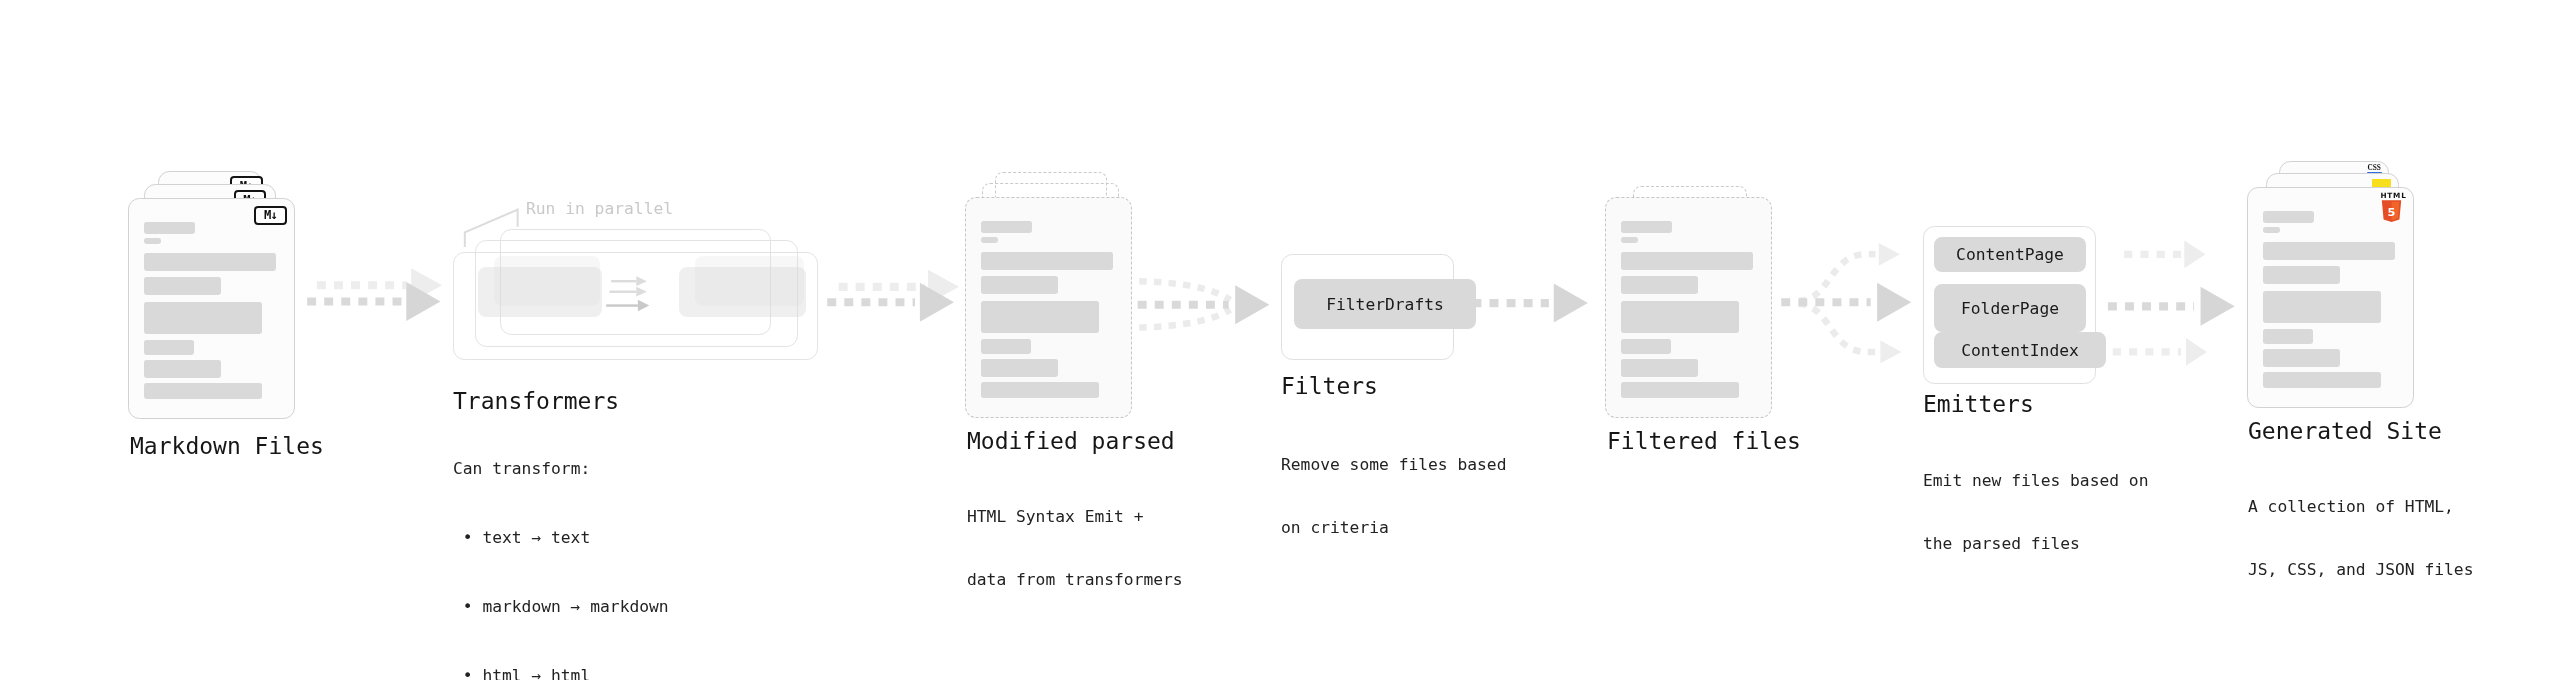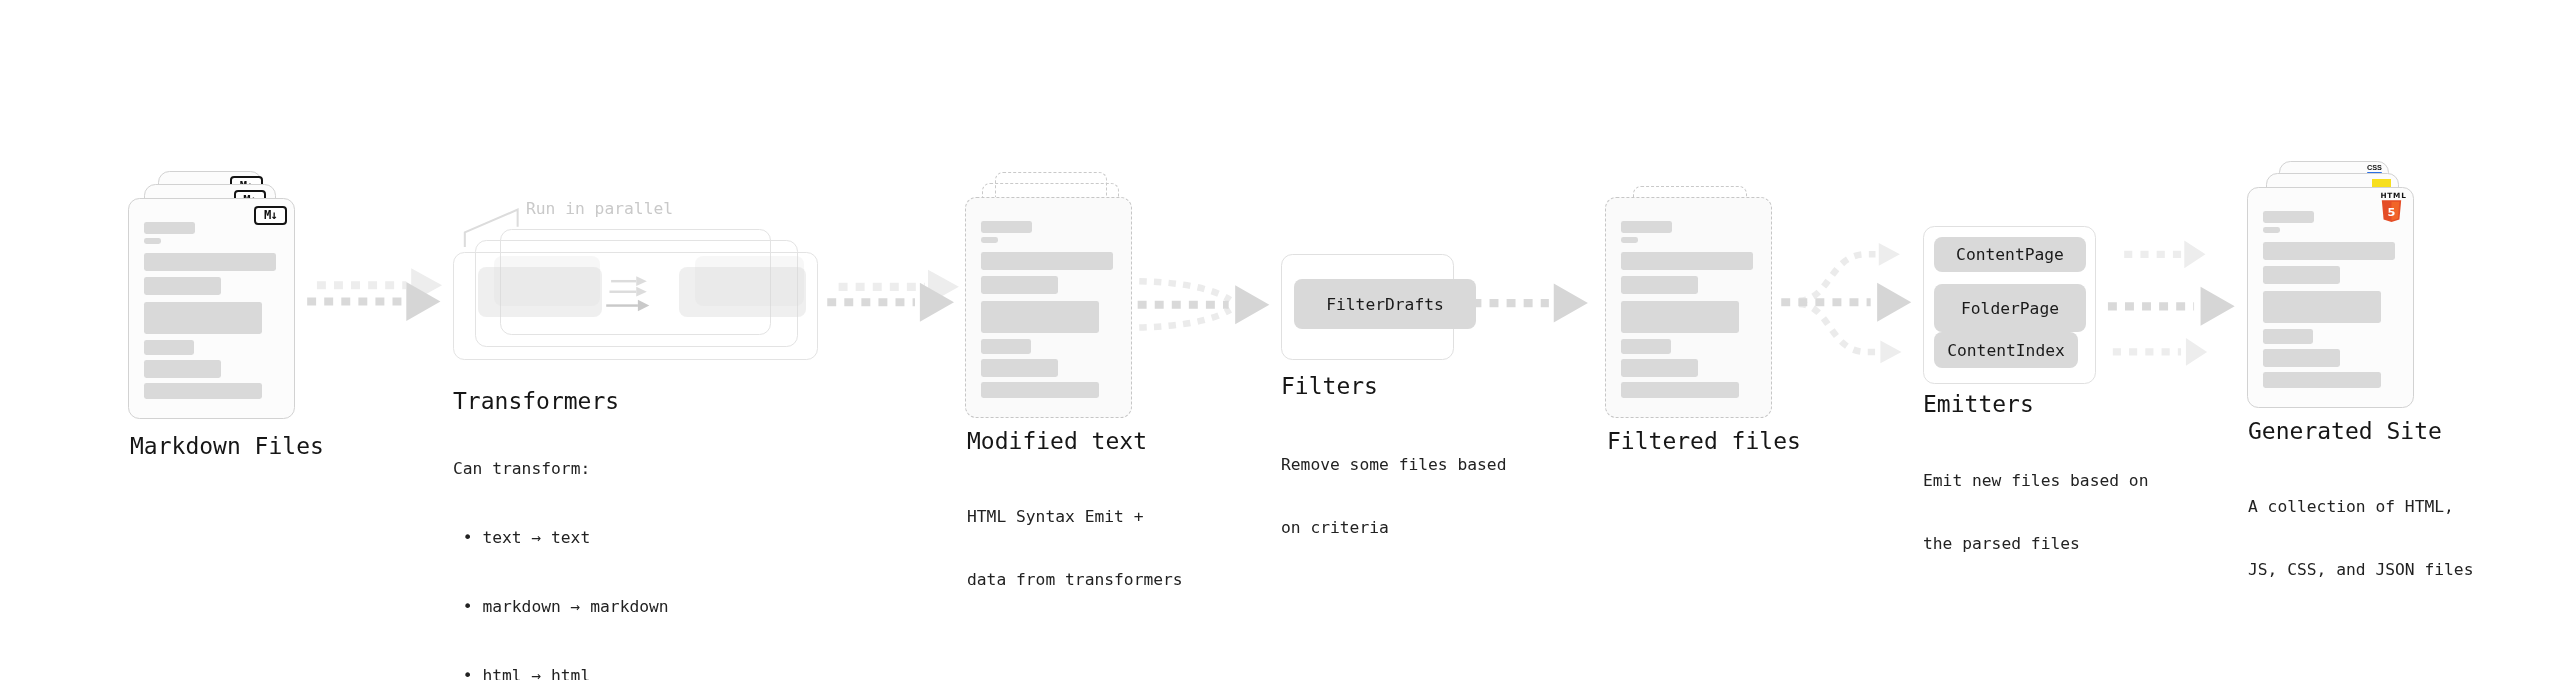--- a/index.html
+++ b/index.html
@@ -17,21 +17,21 @@
   .bar{background:#d9d9d9;border-radius:2.4px}
   .h{position:absolute;font-size:23px;line-height:28px;white-space:pre;color:#161616}
   .sub{position:absolute;font-size:16.3px;line-height:21px;white-space:pre;color:#222}
   .sub.bullets{line-height:23px}
   .sub.bullets div:not(:first-child){padding-left:9.8px}
   .note{position:absolute;font-size:16.3px;color:#c9c9c9;white-space:pre}
   .mdbadge{position:absolute;width:32.5px;height:19.5px;background:#fff;border:2.4px solid #141414;border-radius:4.1px;
            display:flex;align-items:center;justify-content:center;font-size:12.2px;font-weight:700;
            box-sizing:border-box;letter-spacing:-0.8px;color:#111}
   .cssbadge{position:absolute;width:14.6px;text-align:center}
-  .css-word{font-size:7.3px;line-height:7.3px;font-weight:700;color:#111;font-family:Liberation Sans, sans-serif}
+  .css-word{font-size:7.3px;line-height:7.3px;font-weight:700;color:#111;font-family:Liberation Serif, serif}
   .css-bar{height:3.3px;background:#2b6fe3;border-radius:0.8px;margin-top:0.8px}
   .jsbadge{position:absolute;background:#f7df1e}
   .html5{position:absolute;width:22px;text-align:center}
   .html5-word{font-size:7.3px;line-height:8.1px;font-weight:700;letter-spacing:0.8px;color:#111;font-family:"DejaVu Sans",sans-serif}
   .overlay{position:absolute;left:0;top:0;pointer-events:none}
   .dl{stroke-dasharray:11 10;stroke-width:10;fill:none}
   .dl2{stroke-dasharray:10 10;stroke-width:9;fill:none}
   .dc{stroke:#ebebeb;stroke-dasharray:9 9;stroke-width:8;fill:none}
   .main{stroke:#d9d9d9}
   .light{stroke:#ededed}
@@ -92,21 +92,21 @@
       <div class="bar" style="width:51px;height:12.2px;margin-bottom:4.1px"></div>
       <div class="bar" style="width:17px;height:5.7px;margin-bottom:9px"></div>
       <div class="bar" style="width:132px;height:18px;margin-bottom:6.5px"></div>
       <div class="bar" style="width:77px;height:18px;margin-bottom:6.5px"></div>
       <div class="bar" style="width:118px;height:32.5px;margin-bottom:5.7px"></div>
       <div class="bar" style="width:50px;height:14.6px;margin-bottom:5.7px"></div>
       <div class="bar" style="width:77px;height:18px;margin-bottom:4.9px"></div>
       <div class="bar" style="width:118px;height:15.4px"></div>
     </div>
   </div>
-  <div class="h" style="left:967px;top:427px">Modified text</div>
+  <div class="h" style="left:967px;top:427px">Modified parsed</div>
   <div class="sub" style="left:967px;top:464px">
     <div>HTML Syntax Emit +</div>
     <div>data from transformers</div>
   </div>
 
   <div class="obox" style="left:1281px;top:254px;width:173px;height:106px"></div>
   <div class="pill" style="left:1294px;top:279px;width:182px;height:50px">FilterDrafts</div>
   <div class="h" style="left:1281px;top:372px">Filters</div>
   <div class="sub" style="left:1281px;top:412px">
     <div>Remove some files based</div>
@@ -124,21 +124,21 @@
       <div class="bar" style="width:50px;height:14.6px;margin-bottom:5.7px"></div>
       <div class="bar" style="width:77px;height:18px;margin-bottom:4.9px"></div>
       <div class="bar" style="width:118px;height:15.4px"></div>
     </div>
   </div>
   <div class="h" style="left:1607px;top:427px">Filtered files</div>
 
   <div class="obox" style="left:1923px;top:226px;width:173px;height:158px"></div>
   <div class="pill" style="left:1934px;top:237px;width:152px;height:35px">ContentPage</div>
   <div class="pill" style="left:1934px;top:284px;width:152px;height:48px">FolderPage</div>
-  <div class="pill" style="left:1934px;top:332px;width:144px;height:36px">ContentIndex</div>
+  <div class="pill" style="left:1934px;top:332px;width:172px;height:36px">ContentIndex</div>
   <div class="h" style="left:1923px;top:390px">Emitters</div>
   <div class="sub" style="left:1923px;top:428px">
     <div>Emit new files based on</div>
     <div>the parsed files</div>
   </div>
 
   <div class="card" style="left:2279px;top:161px;width:110px;height:52px">
     <div class="cssbadge" style="right:6.5px;top:2.4px">
       <div class="css-word">CSS</div>
       <div class="css-bar"></div>

